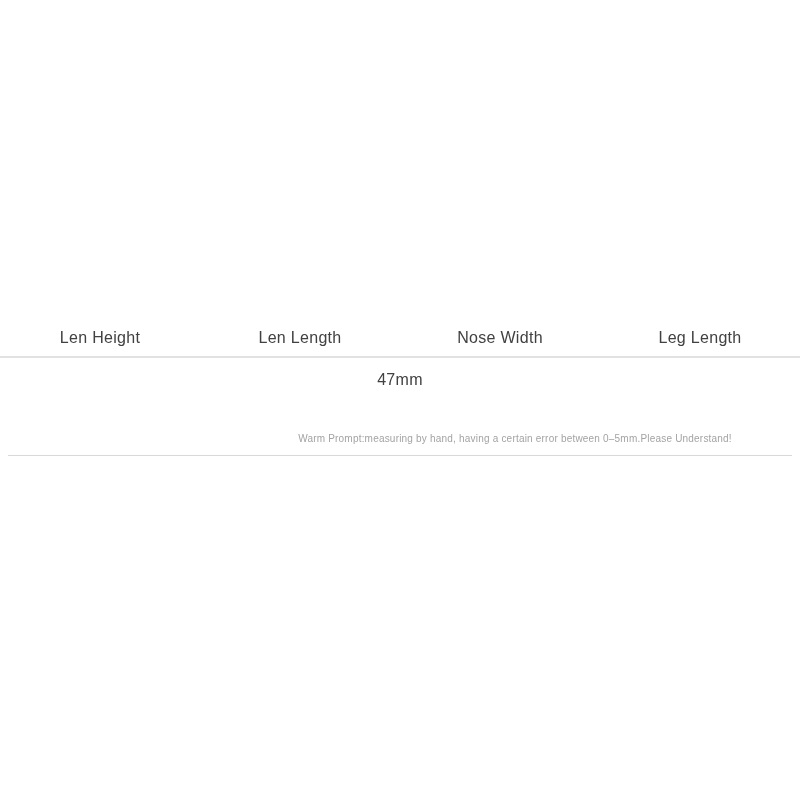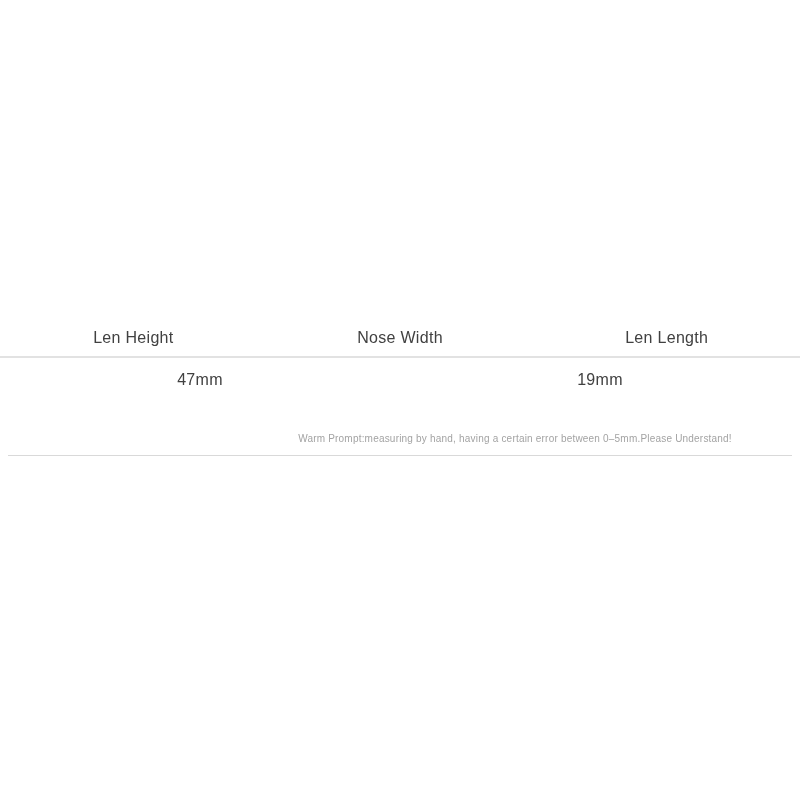--- a/index.html
+++ b/index.html
@@ -62,28 +62,28 @@
     white-space: nowrap;
   }
 </style>
 </head>
 <body>
 
 <div class="spec-table">
 
   <div class="row header-row">
     <div class="cell header">Len Height</div>
+    <div class="cell header">Len Length</div>
     <div class="cell header">Nose Width</div>
-    <div class="cell header">Len Length</div>
+    <div class="cell header">Leg Length</div>
   </div>
 
   <div class="divider-full"></div>
 
   <div class="row values-row">
     <div class="cell value">47mm</div>
-    <div class="cell value">19mm</div>
   </div>
 
   <div class="note">Warm Prompt:measuring by hand, having a certain error between 0–5mm.Please Understand!</div>
 
   <div class="divider-inset"></div>
 
 </div>
 
 </body></html>

